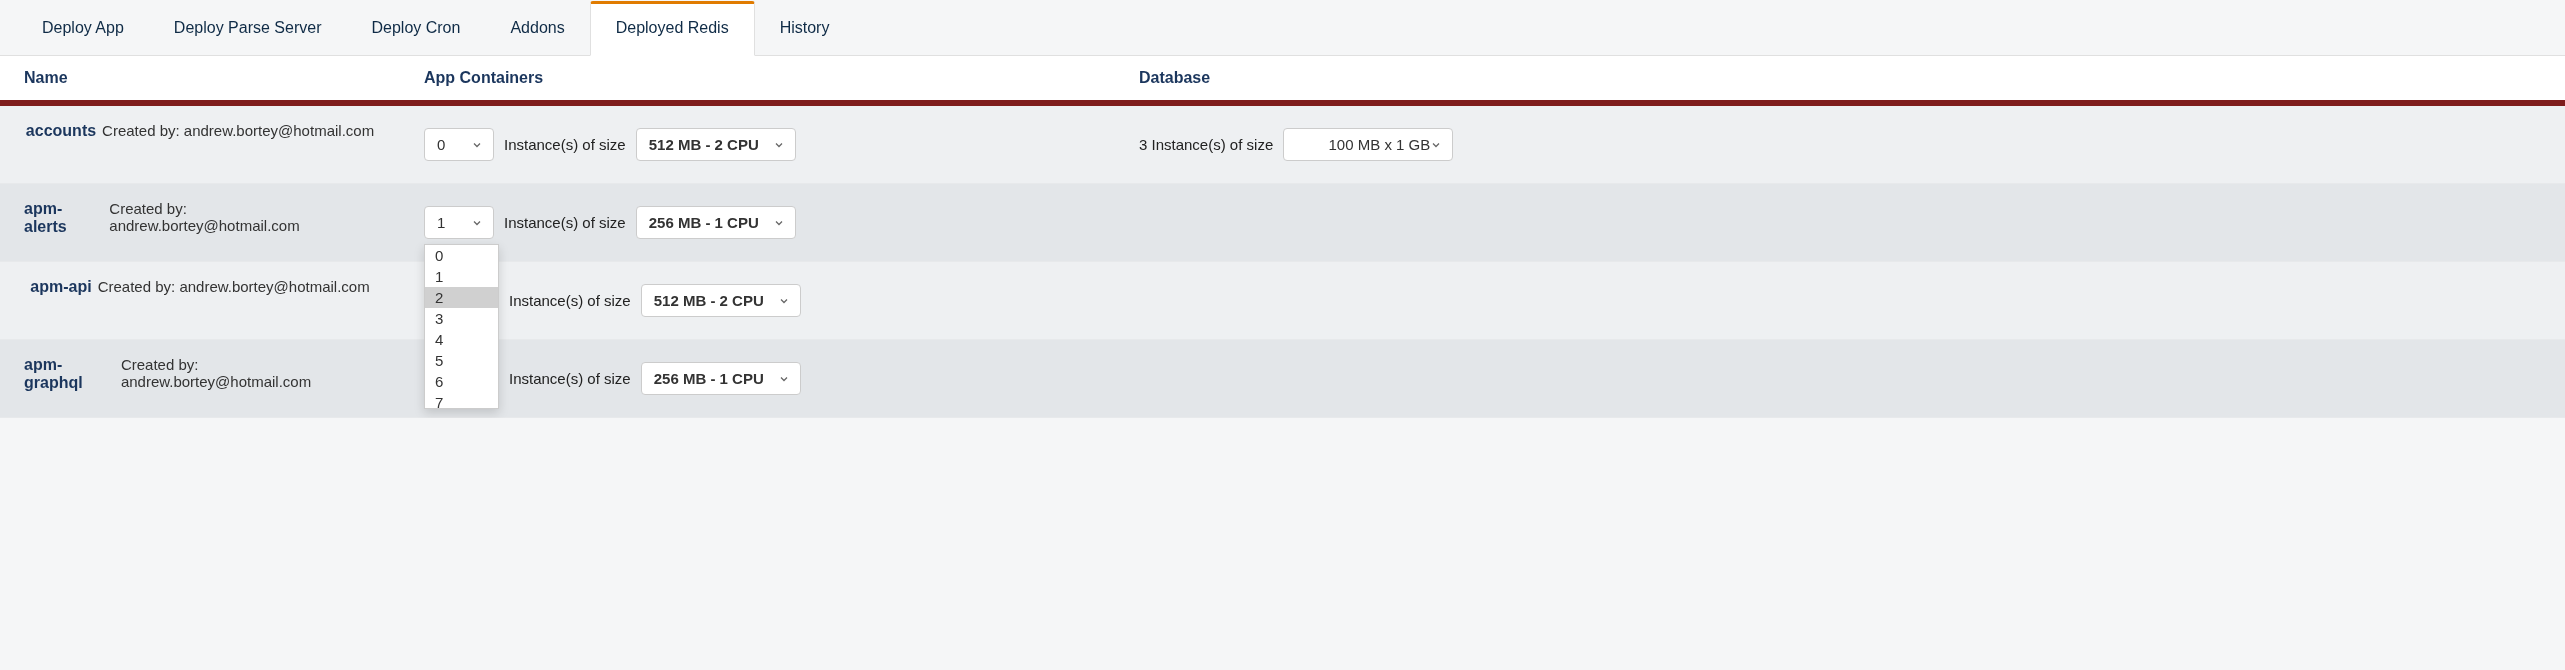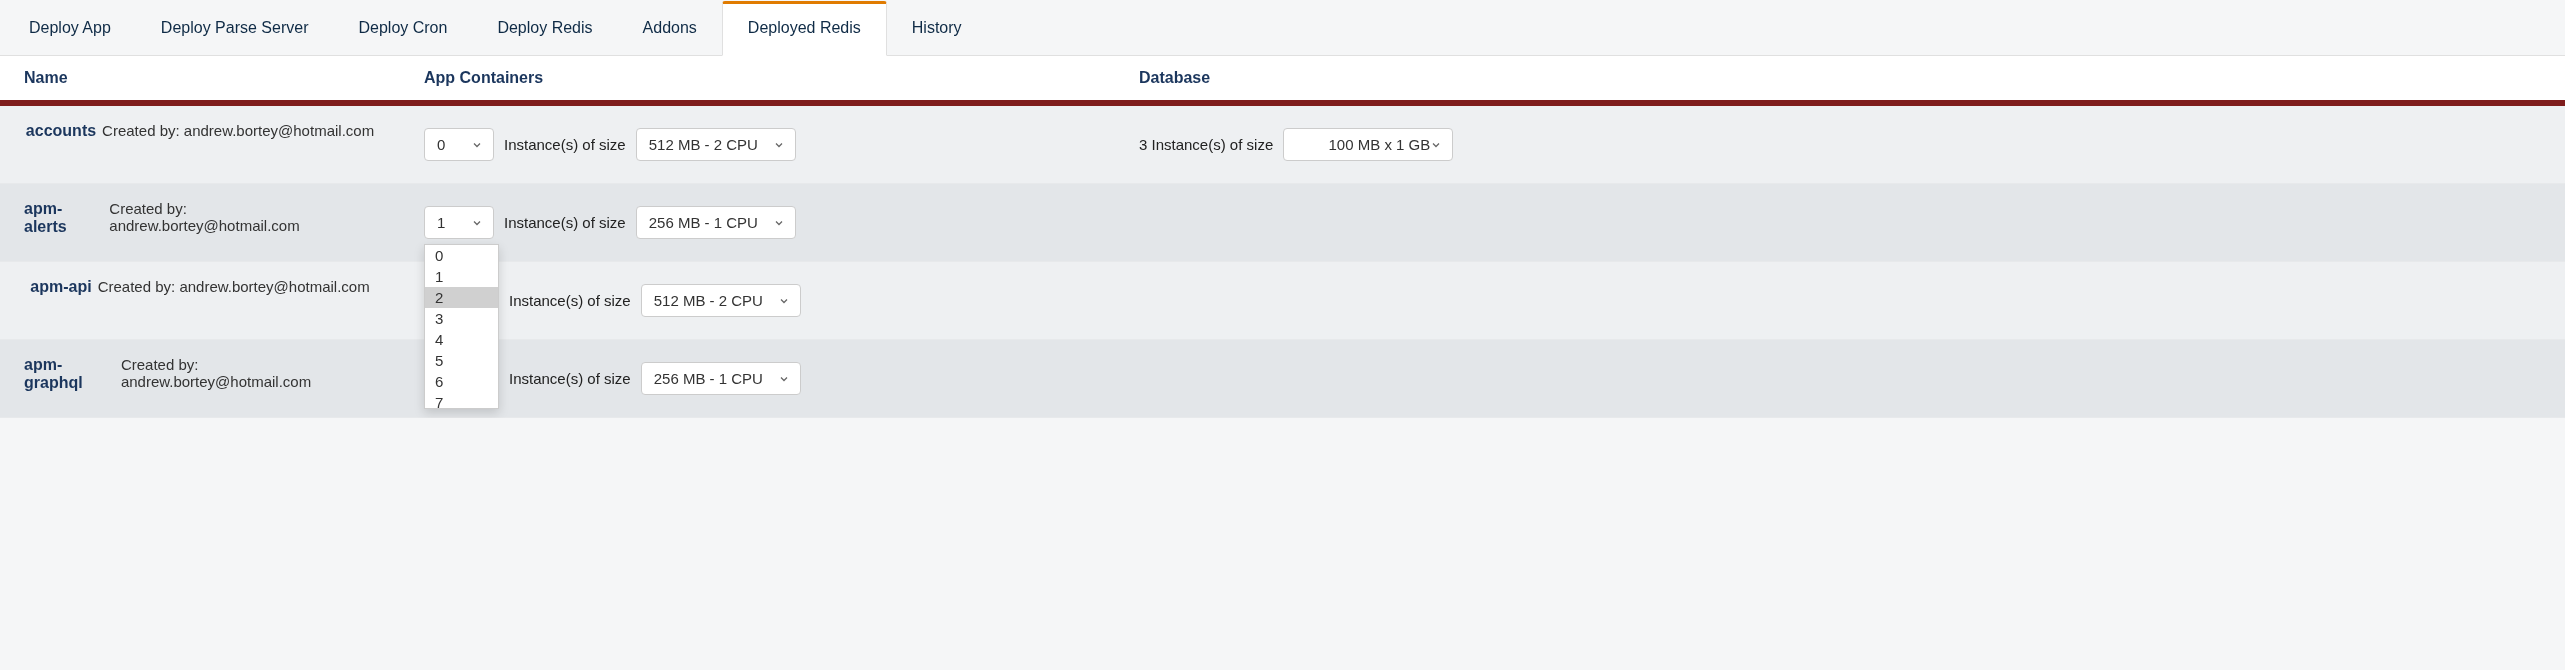--- a/index.html
+++ b/index.html
@@ -5,21 +5,21 @@
     * { box-sizing: border-box; margin: 0; padding: 0; }
     body {
       font-family: -apple-system, BlinkMacSystemFont, "Segoe UI", Arial, sans-serif;
       background: #f5f6f7;
       color: #333;
       font-size: 15px;
     }
     .tabs {
       display: flex;
       align-items: flex-end;
-      padding: 0 4px;
+      padding: 0 17px;
       height: 56px;
       gap: 0;
       border-bottom: 1px solid #e0e0e0;
     }
     .tab {
       padding: 18px 25px;
       color: #0f2b46;
       cursor: pointer;
       font-size: 16px;
       white-space: nowrap;
@@ -69,21 +69,21 @@
       justify-content: space-between;
       background: #fff;
       border: 1px solid #ccc;
       border-radius: 4px;
       padding: 7px 10px 7px 12px;
       min-width: 70px;
       font-size: 15px;
       cursor: pointer;
       position: relative;
     }
-    .select.size { min-width: 160px; }
+    .select.size { min-width: 160px; font-weight: bold; }
     .select.dbsize { min-width: 170px; justify-content: flex-end; }
     .chevron {
       width: 12px; height: 12px;
       display: inline-flex; align-items: center; justify-content: center;
       color: #666;
     }
     .chevron svg { width: 12px; height: 12px; }
     .label-text { color: #222; font-size: 15px; }
     .dropdown {
       position: absolute;
@@ -107,21 +107,20 @@
     .dropdown-item.highlight { background: #d0d0d0; }
     .select-wrap { position: relative; display: inline-block; }
   </style>
 </head>
 <body>
 
 <div class="tabs" id="tabs-bar">
     <div class="tab">Deploy App</div>
     <div class="tab">Deploy Parse Server</div>
     <div class="tab">Deploy Cron</div>
-    <div class="tab">Deploy Redis</div>
     <div class="tab">Addons</div>
     <div class="tab active">Deployed Redis</div>
     <div class="tab">History</div>
   </div>
 
 <div class="grid">
   <div class="header-row">
     <div class="header-cell">Name</div>
     <div class="header-cell">App Containers</div>
     <div class="header-cell">Database</div>

